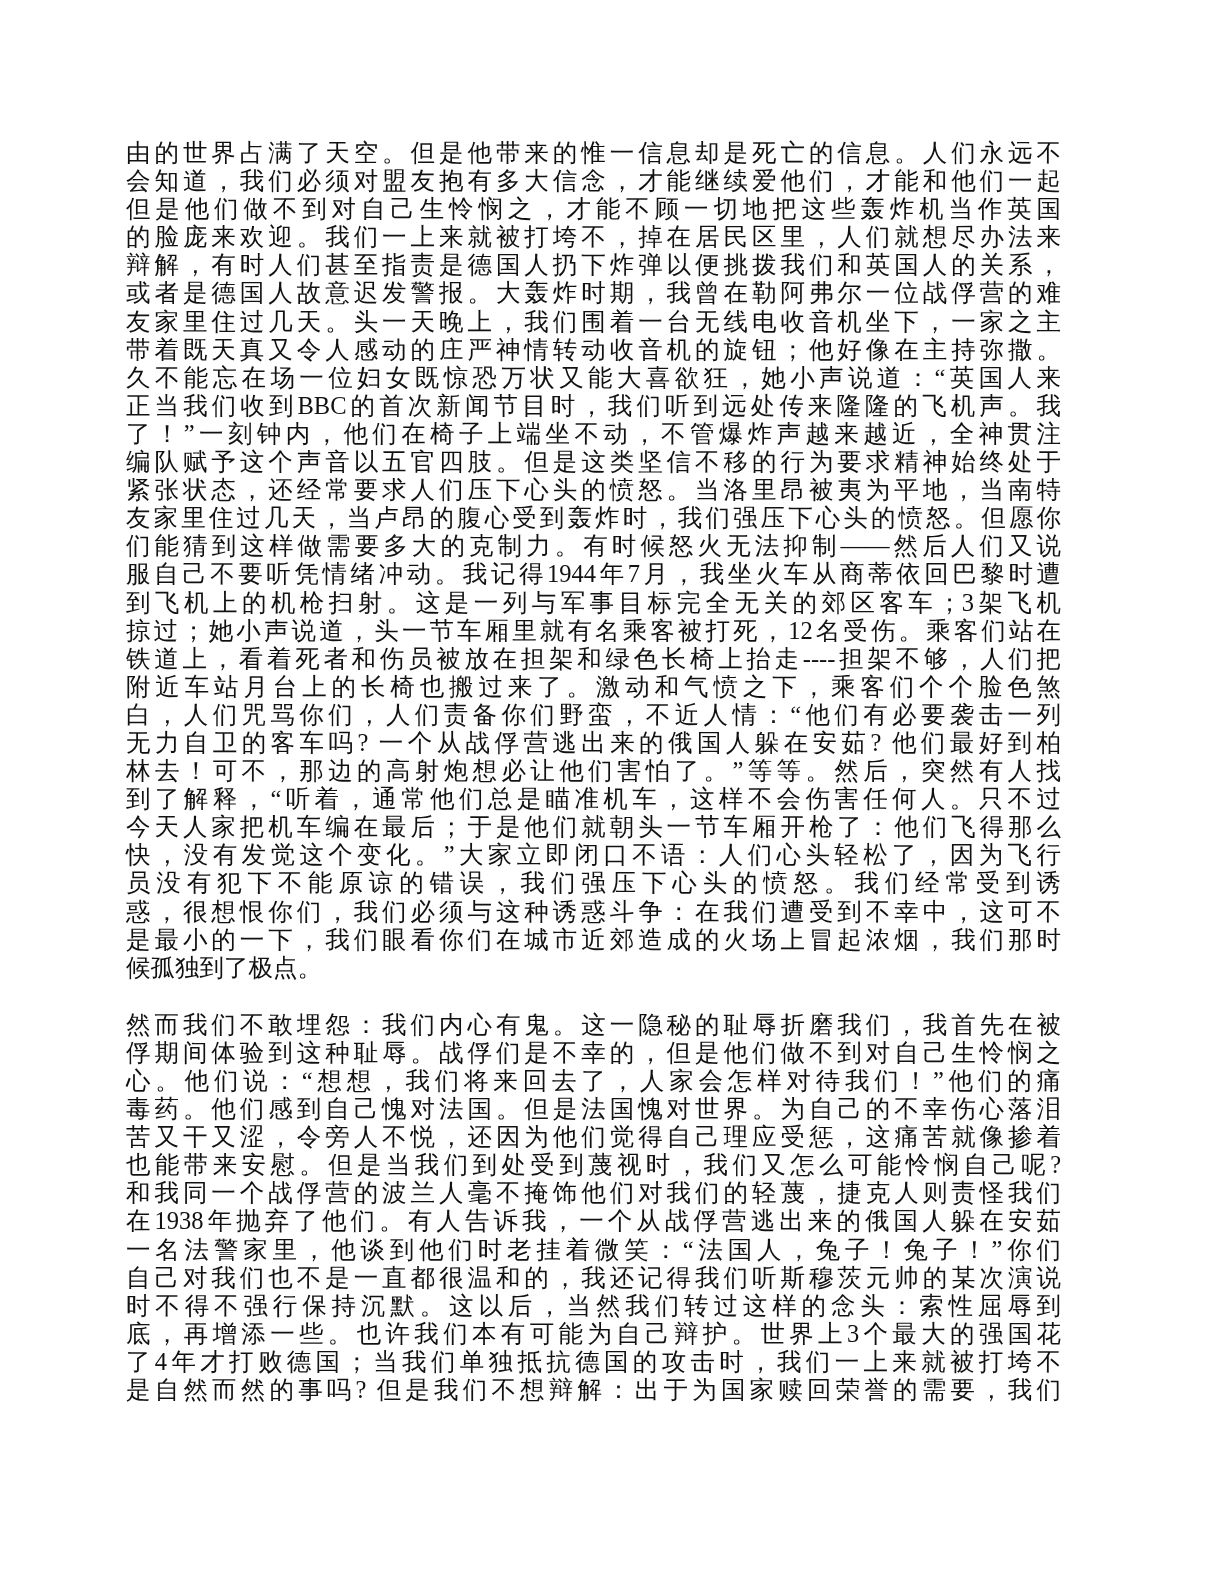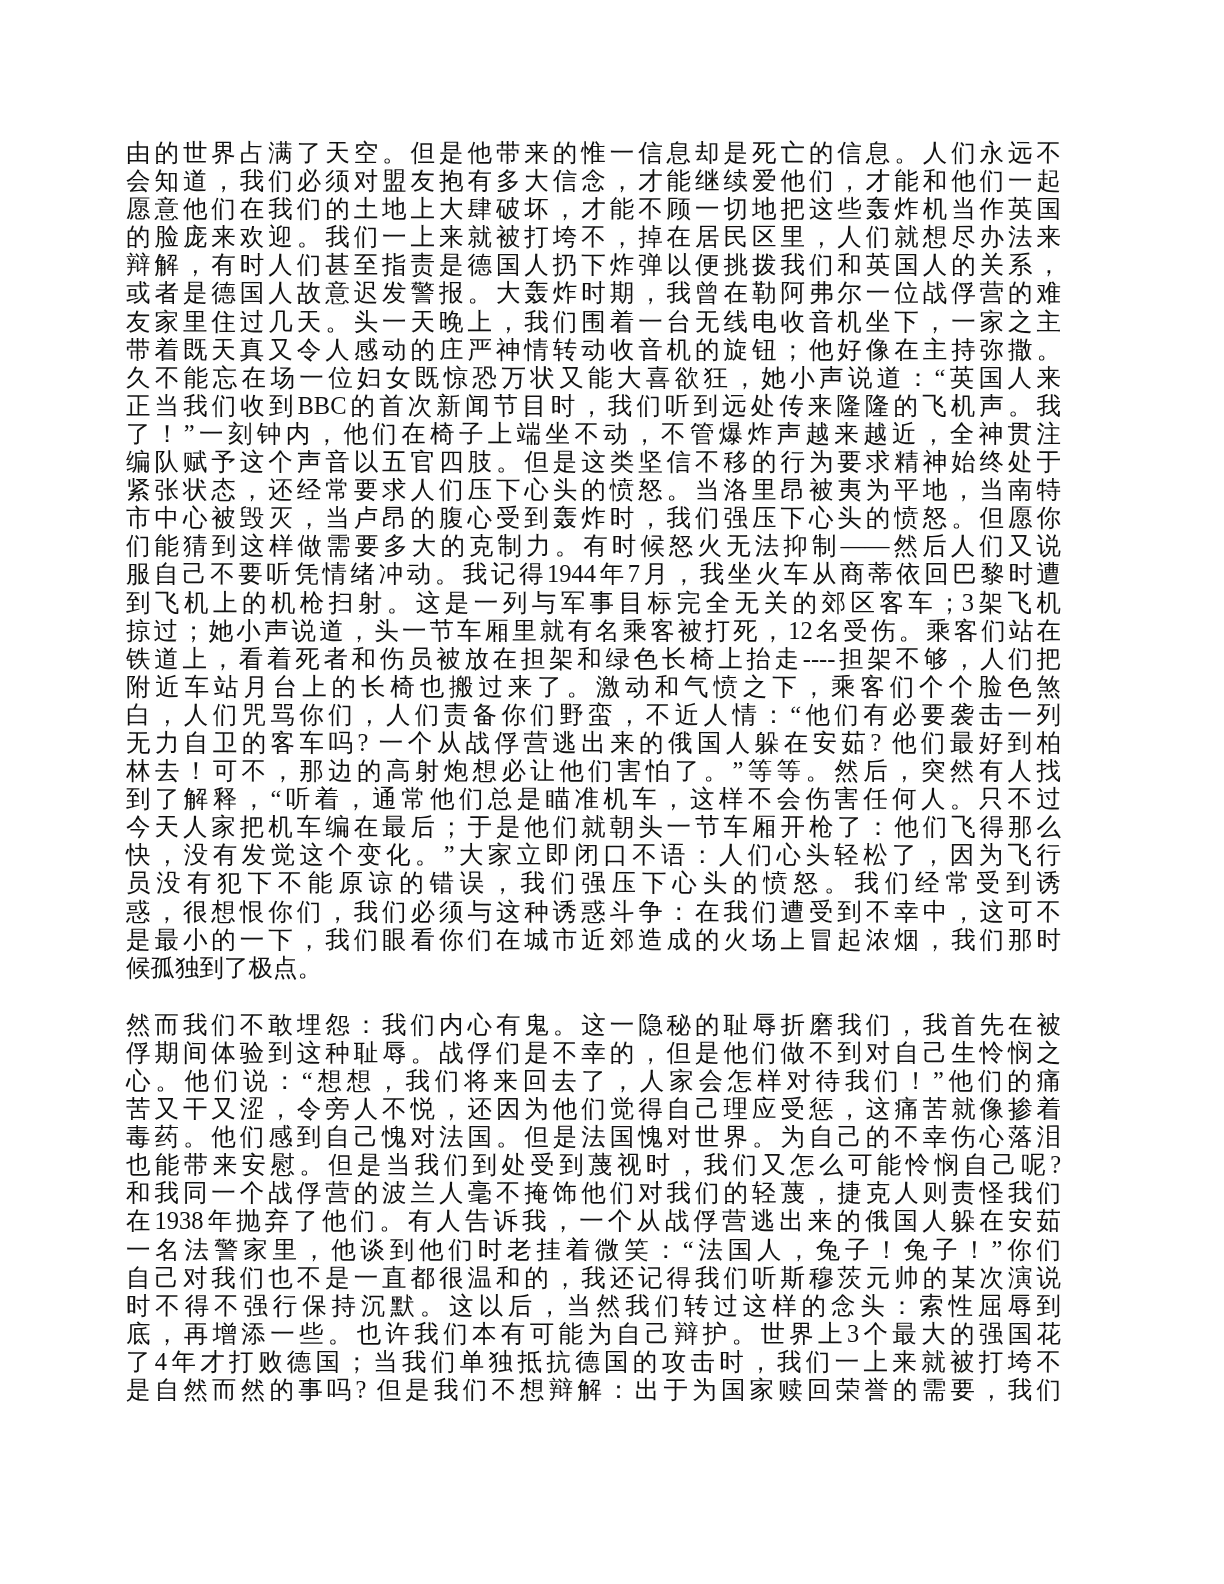--- a/index.html
+++ b/index.html
@@ -42,32 +42,32 @@
 </style>
 </head>
 <body>
 
 <div class="page">
   <div class="textblock">
 
     <div class="para">
       <div class="line">由的世界占满了天空。但是他带来的惟一信息却是死亡的信息。人们永远不</div>
       <div class="line">会知道，我们必须对盟友抱有多大信念，才能继续爱他们，才能和他们一起</div>
-      <div class="line">愿意他们在我们的土地上大肆破坏，才能不顾一切地把这些轰炸机当作英国</div>
+      <div class="line">但是他们做不到对自己生怜悯之，才能不顾一切地把这些轰炸机当作英国</div>
       <div class="line">的脸庞来欢迎。我们一上来就被打垮不，掉在居民区里，人们就想尽办法来</div>
       <div class="line">辩解，有时人们甚至指责是德国人扔下炸弹以便挑拨我们和英国人的关系，</div>
       <div class="line">或者是德国人故意迟发警报。大轰炸时期，我曾在勒阿弗尔一位战俘营的难</div>
       <div class="line">友家里住过几天。头一天晚上，我们围着一台无线电收音机坐下，一家之主</div>
       <div class="line">带着既天真又令人感动的庄严神情转动收音机的旋钮；他好像在主持弥撒。</div>
       <div class="line">久不能忘在场一位妇女既惊恐万状又能大喜欲狂，她小声说道：“英国人来</div>
       <div class="line">正当我们收到BBC的首次新闻节目时，我们听到远处传来隆隆的飞机声。我</div>
       <div class="line">了！”一刻钟内，他们在椅子上端坐不动，不管爆炸声越来越近，全神贯注</div>
       <div class="line">编队赋予这个声音以五官四肢。但是这类坚信不移的行为要求精神始终处于</div>
       <div class="line">紧张状态，还经常要求人们压下心头的愤怒。当洛里昂被夷为平地，当南特</div>
-      <div class="line">市中心被毁灭，当卢昂的腹心受到轰炸时，我们强压下心头的愤怒。但愿你</div>
+      <div class="line">友家里住过几天，当卢昂的腹心受到轰炸时，我们强压下心头的愤怒。但愿你</div>
       <div class="line">们能猜到这样做需要多大的克制力。有时候怒火无法抑制——然后人们又说</div>
       <div class="line">服自己不要听凭情绪冲动。我记得1944年7月，我坐火车从商蒂依回巴黎时遭</div>
       <div class="line">到飞机上的机枪扫射。这是一列与军事目标完全无关的郊区客车；3架飞机</div>
       <div class="line">掠过；她小声说道，头一节车厢里就有名乘客被打死，12名受伤。乘客们站在</div>
       <div class="line">铁道上，看着死者和伤员被放在担架和绿色长椅上抬走----担架不够，人们把</div>
       <div class="line">附近车站月台上的长椅也搬过来了。激动和气愤之下，乘客们个个脸色煞</div>
       <div class="line">白，人们咒骂你们，人们责备你们野蛮，不近人情：“他们有必要袭击一列</div>
       <div class="line">无力自卫的客车吗? 一个从战俘营逃出来的俄国人躲在安茹? 他们最好到柏</div>
       <div class="line">林去！可不，那边的高射炮想必让他们害怕了。”等等。然后，突然有人找</div>
       <div class="line">到了解释，“听着，通常他们总是瞄准机车，这样不会伤害任何人。只不过</div>
@@ -76,22 +76,22 @@
       <div class="line">员没有犯下不能原谅的错误，我们强压下心头的愤怒。我们经常受到诱</div>
       <div class="line">惑，很想恨你们，我们必须与这种诱惑斗争：在我们遭受到不幸中，这可不</div>
       <div class="line">是最小的一下，我们眼看你们在城市近郊造成的火场上冒起浓烟，我们那时</div>
       <div class="line para-end">候孤独到了极点。</div>
     </div>
 
     <div class="para">
       <div class="line">然而我们不敢埋怨：我们内心有鬼。这一隐秘的耻辱折磨我们，我首先在被</div>
       <div class="line">俘期间体验到这种耻辱。战俘们是不幸的，但是他们做不到对自己生怜悯之</div>
       <div class="line">心。他们说：“想想，我们将来回去了，人家会怎样对待我们！”他们的痛</div>
+      <div class="line">毒药。他们感到自己愧对法国。但是法国愧对世界。为自己的不幸伤心落泪</div>
       <div class="line">苦又干又涩，令旁人不悦，还因为他们觉得自己理应受惩，这痛苦就像掺着</div>
-      <div class="line">毒药。他们感到自己愧对法国。但是法国愧对世界。为自己的不幸伤心落泪</div>
       <div class="line">也能带来安慰。但是当我们到处受到蔑视时，我们又怎么可能怜悯自己呢?</div>
       <div class="line">和我同一个战俘营的波兰人毫不掩饰他们对我们的轻蔑，捷克人则责怪我们</div>
       <div class="line">在1938年抛弃了他们。有人告诉我，一个从战俘营逃出来的俄国人躲在安茹</div>
       <div class="line">一名法警家里，他谈到他们时老挂着微笑：“法国人，兔子！兔子！”你们</div>
       <div class="line">自己对我们也不是一直都很温和的，我还记得我们听斯穆茨元帅的某次演说</div>
       <div class="line">时不得不强行保持沉默。这以后，当然我们转过这样的念头：索性屈辱到</div>
       <div class="line">底，再增添一些。也许我们本有可能为自己辩护。世界上3个最大的强国花</div>
       <div class="line">了4年才打败德国；当我们单独抵抗德国的攻击时，我们一上来就被打垮不</div>
       <div class="line">是自然而然的事吗? 但是我们不想辩解：出于为国家赎回荣誉的需要，我们</div>
     </div>

